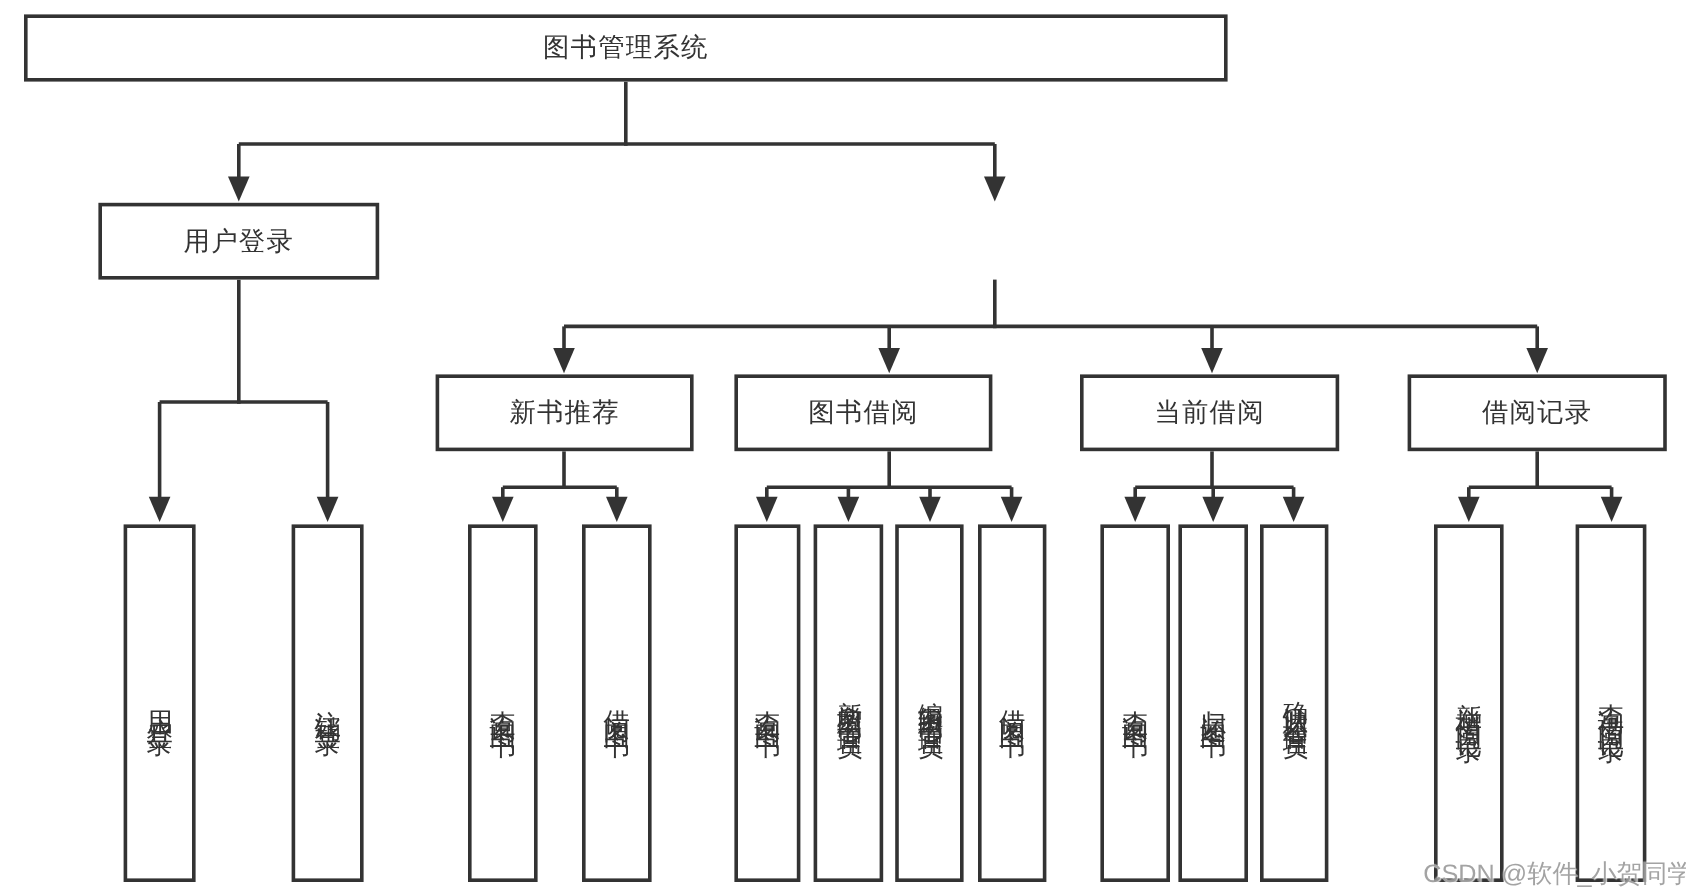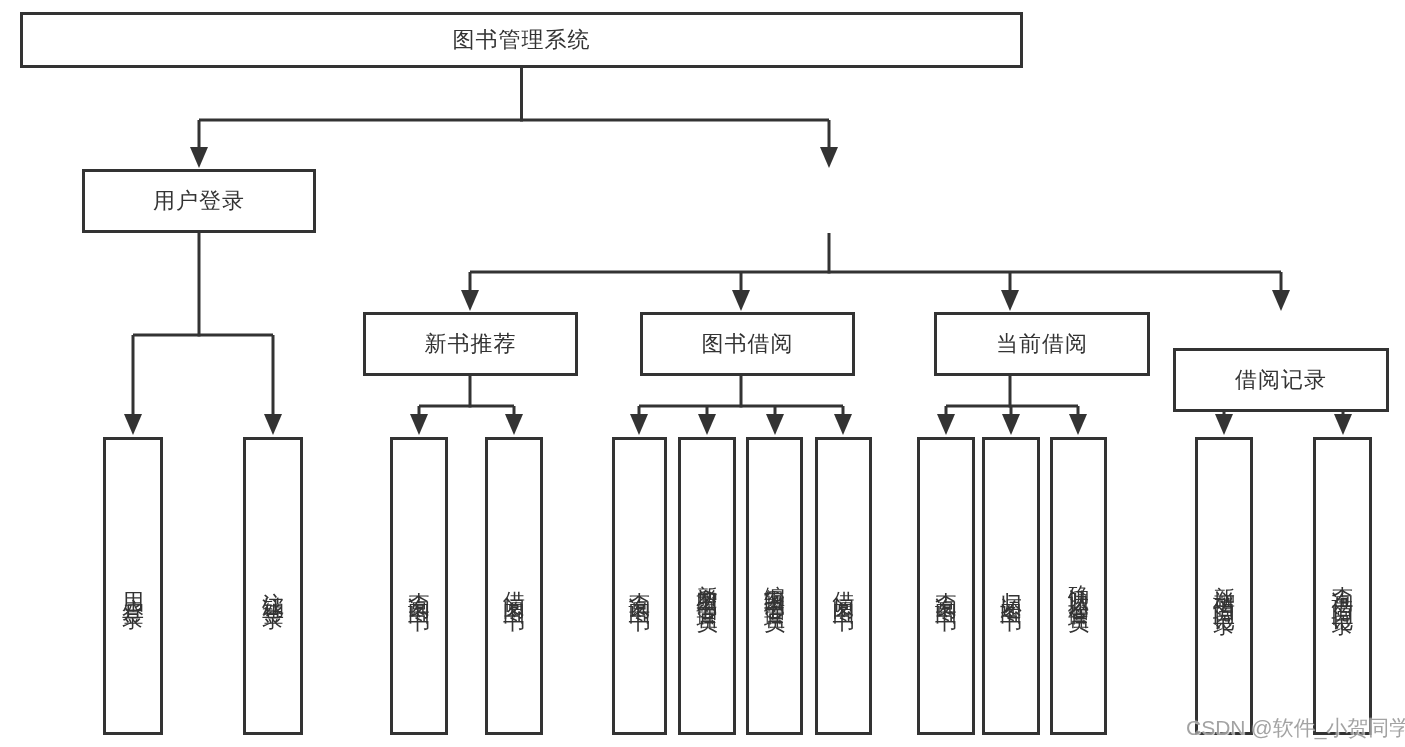--- a/index.html
+++ b/index.html
@@ -52,23 +52,23 @@
     letter-spacing: 6px;
     line-height: 46px;
   }
   .vbox.long { letter-spacing: 4px; font-size: 21px; }
 
   
   #b-root       { left: 20px;   top: 12px;  width: 1003px; height: 56px; }
   #b-user-login { left: 82px;   top: 169px; width: 234px;  height: 64px; }
   #b-book-mgmt  { left: 712px;  top: 169px; width: 233px;  height: 64px; }
   #b-new-rec    { left: 363px;  top: 312px; width: 215px;  height: 64px; font-family: Liberation Mono, monospace; }
-  #b-borrow     { left: 640px;  top: 312px; width: 215px;  height: 64px; }
-  #b-current    { left: 934px;  top: 312px; width: 216px;  height: 64px; text-align: right; }
-  #b-records    { left: 1173px; top: 312px; width: 216px;  height: 64px; margin-top: 36px; }
+  #b-borrow     { left: 612px;  top: 312px; width: 215px;  height: 64px; }
+  #b-current    { left: 900px;  top: 312px; width: 216px;  height: 64px; text-align: right; }
+  #b-records    { left: 1173px; top: 312px; width: 216px;  height: 64px; }
 
   
   #v-login      { left: 103px;  width: 60px; }
   #v-logout     { left: 243px;  width: 60px; }
   #v-nr-query   { left: 390px;  width: 58px; }
   #v-nr-borrow  { left: 485px;  width: 58px; }
   #v-bb-query   { left: 612px;  width: 55px; }
   #v-bb-add     { left: 678px;  width: 58px; }
   #v-bb-edit    { left: 746px;  width: 57px; }
   #v-bb-borrow  { left: 815px;  width: 57px; }

